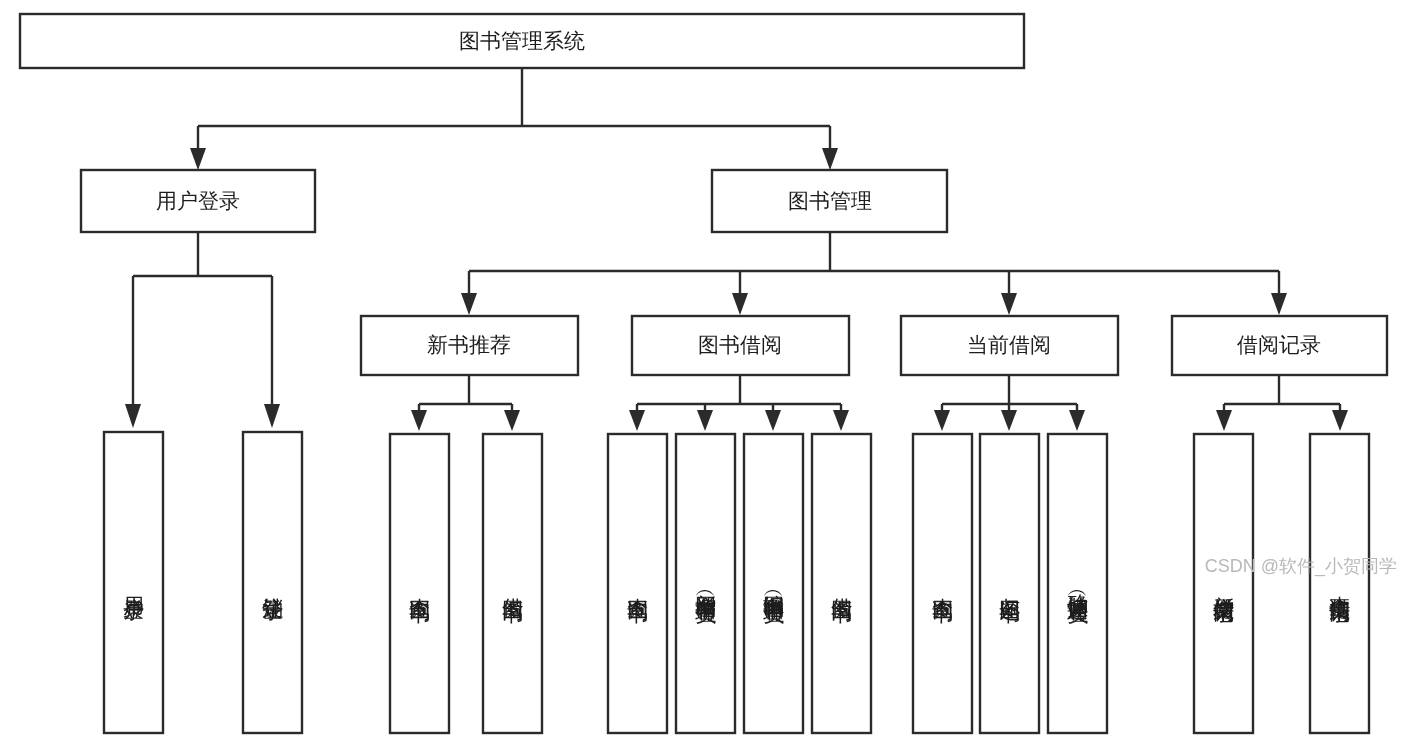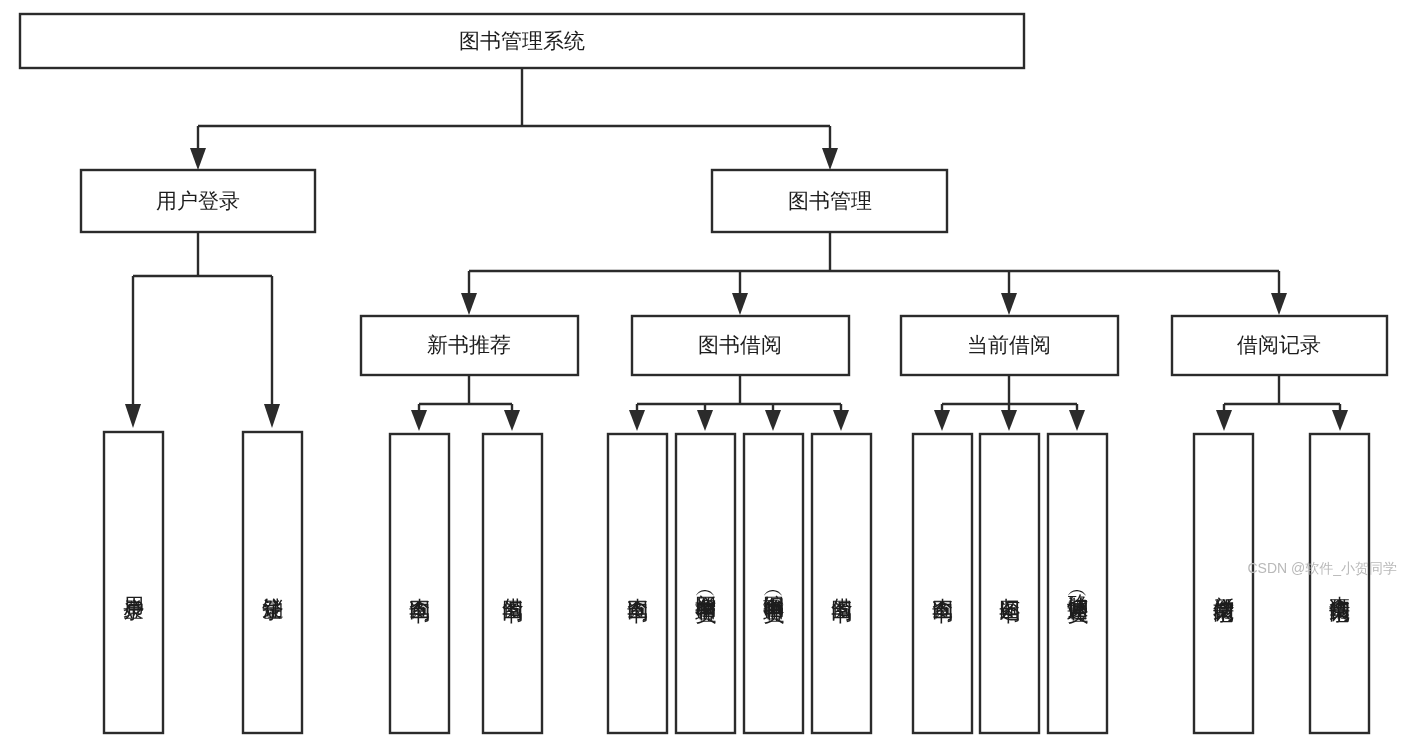--- a/index.html
+++ b/index.html
@@ -60,21 +60,21 @@
     display: flex;
     align-items: center;
     justify-content: center;
     pointer-events: none;
   }
   .watermark {
     position: absolute;
     right: 8px;
     bottom: 6px;
     font-family: "Liberation Sans", "DejaVu Sans", sans-serif;
-    font-size: 14px;
+    font-size: 18px;
     color: #b9b9b9;
     white-space: nowrap;
   }
 </style>
 </head>
 <body>
 
 <div id="diagram-root">
 
   <svg id="flow-svg" viewBox="0 0 1405 747">

